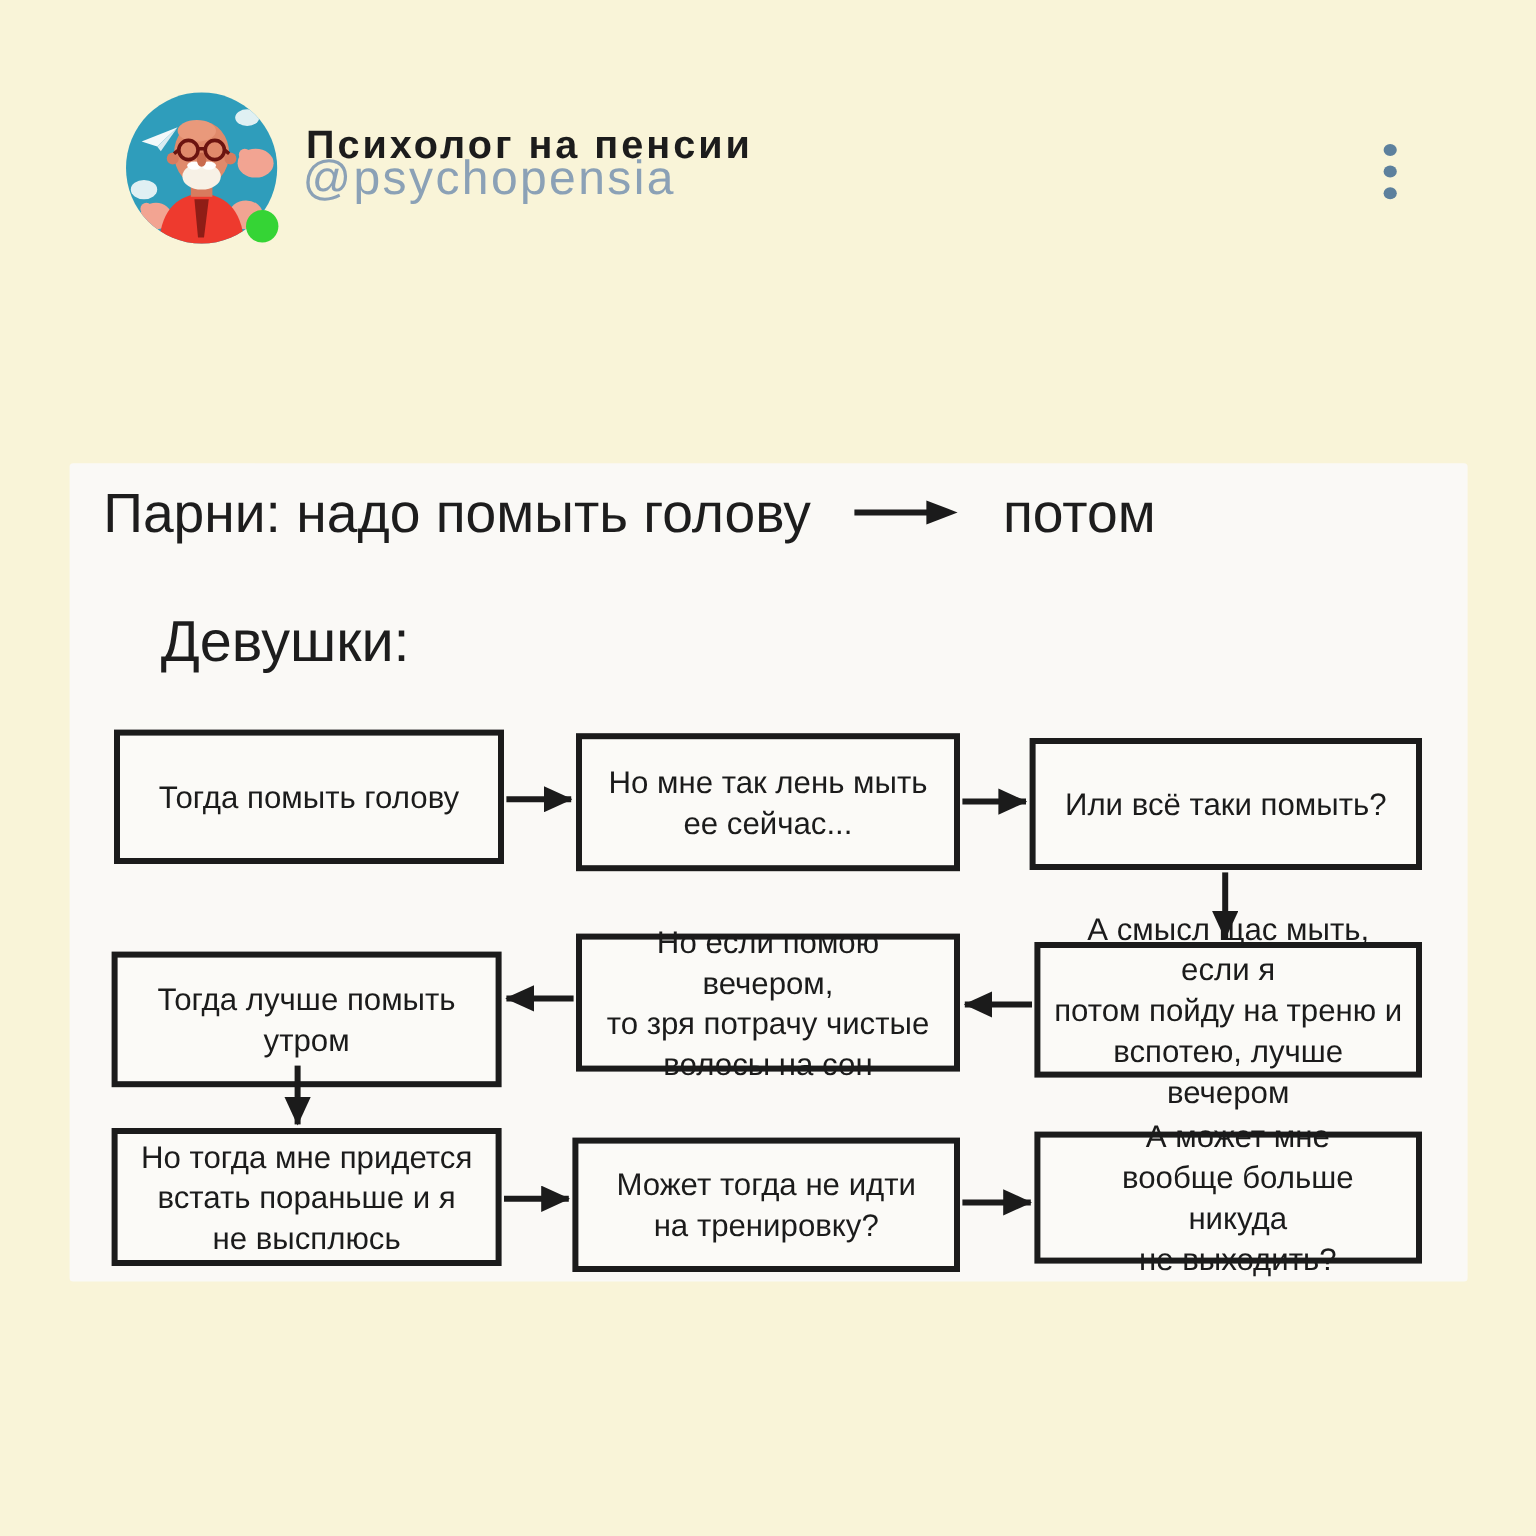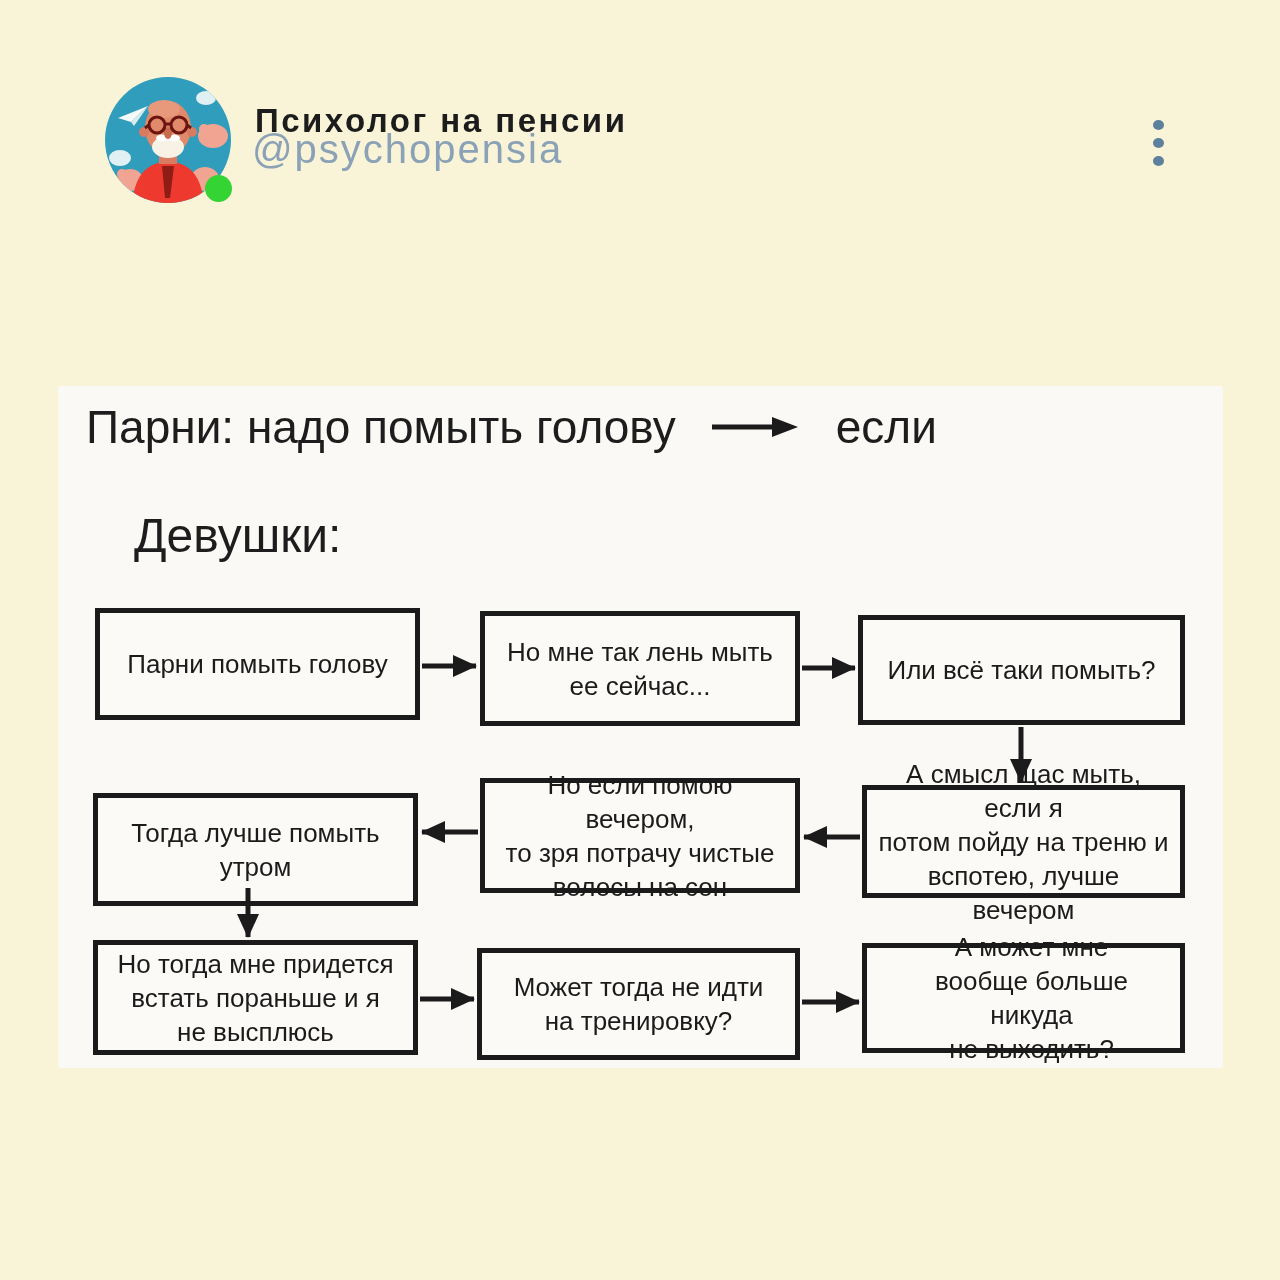--- a/index.html
+++ b/index.html
@@ -120,27 +120,27 @@
   </button>
 
   <div class="card">
 
     <div class="guys-line">
       <span>Парни: надо помыть голову</span>
       <svg width="92" height="24" viewBox="0 0 92 24">
         <line x1="2" y1="12" x2="64" y2="12" stroke="#1b1b1b" stroke-width="5"></line>
         <polygon points="62,2 88,12 62,22" fill="#1b1b1b"></polygon>
       </svg>
-      <span>если</span>
+      <span>потом</span>
     </div>
 
     <div class="girls-heading">Девушки:</div>
 
     <div class="flowchart">
-      <div class="fc-box" style="left:37px;top:222px;width:325px;height:112px;">Парни помыть голову</div>
+      <div class="fc-box" style="left:37px;top:222px;width:325px;height:112px;">Тогда помыть голову</div>
       <div class="fc-box" style="left:800px;top:229px;width:327px;height:110px;">Или всё таки помыть?</div>
       <div class="fc-box" style="left:422px;top:225px;width:320px;height:115px;">Но мне так лень мыть
 ее сейчас...</div>
       <div class="fc-box" style="left:35px;top:387px;width:325px;height:113px;margin-top:20px;">Тогда лучше помыть
 утром</div>
       <div class="fc-box" style="left:422px;top:392px;width:320px;height:115px;">Но если помою вечером,
 то зря потрачу чистые
 волосы на сон</div>
       <div class="fc-box" style="left:804px;top:399px;width:323px;height:113px;">А смысл щас мыть, если я
 потом пойду на треню и

